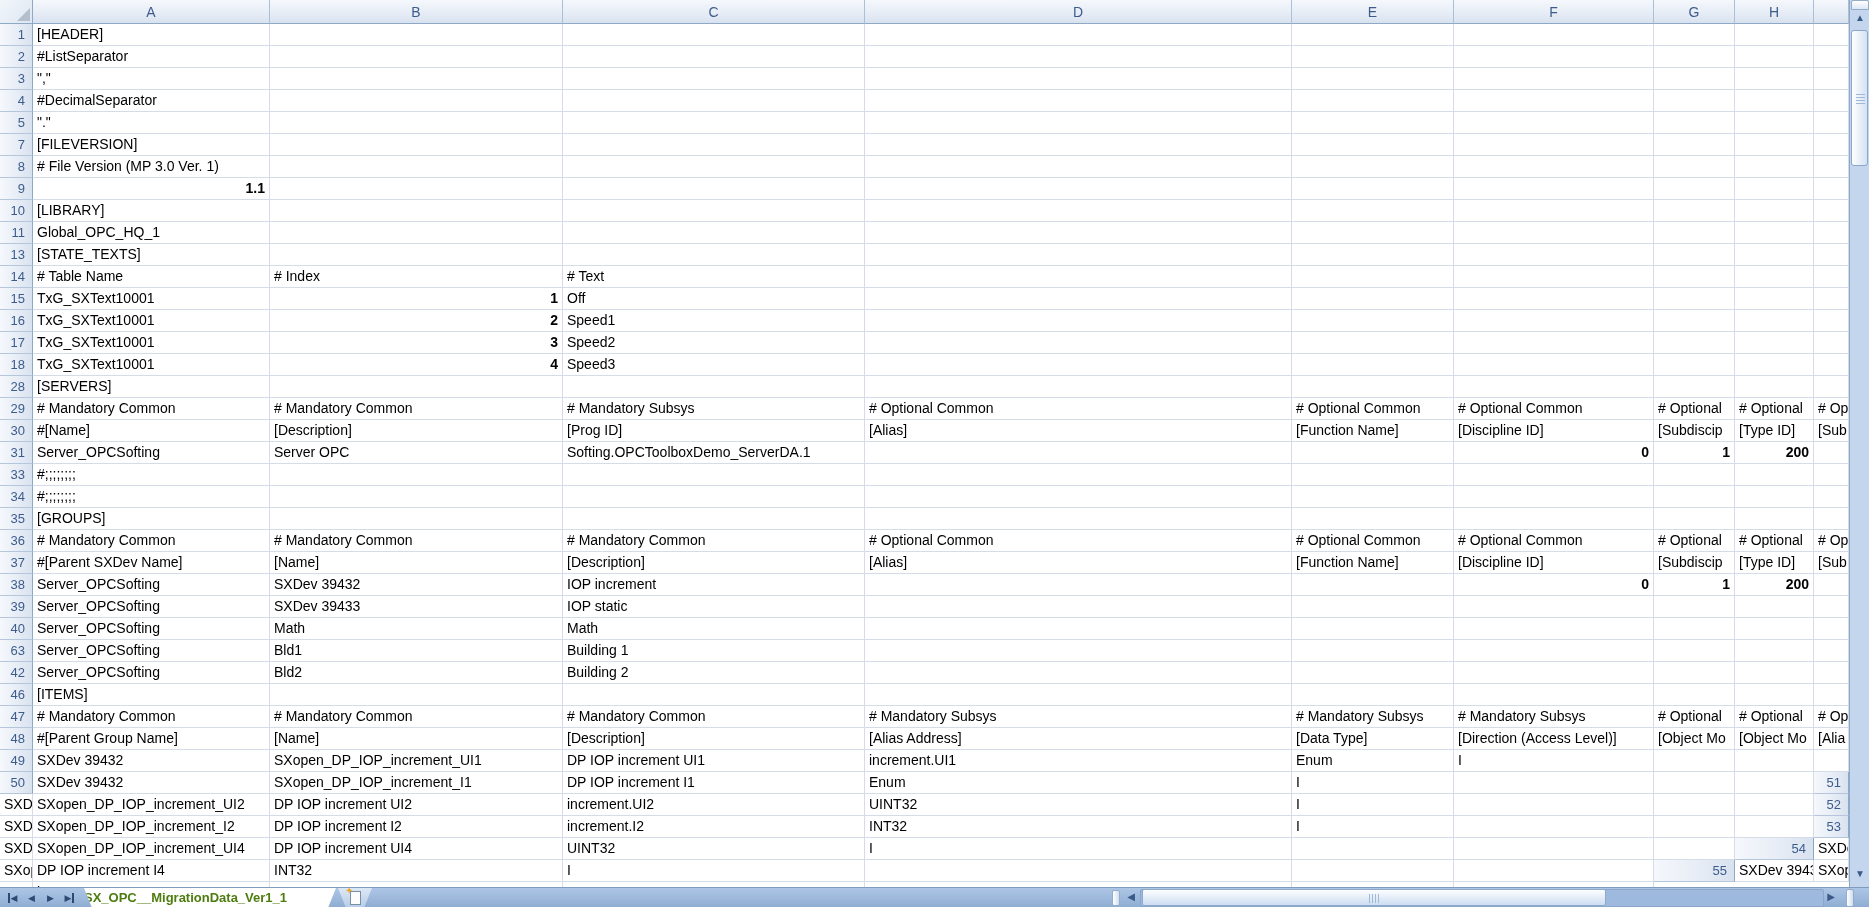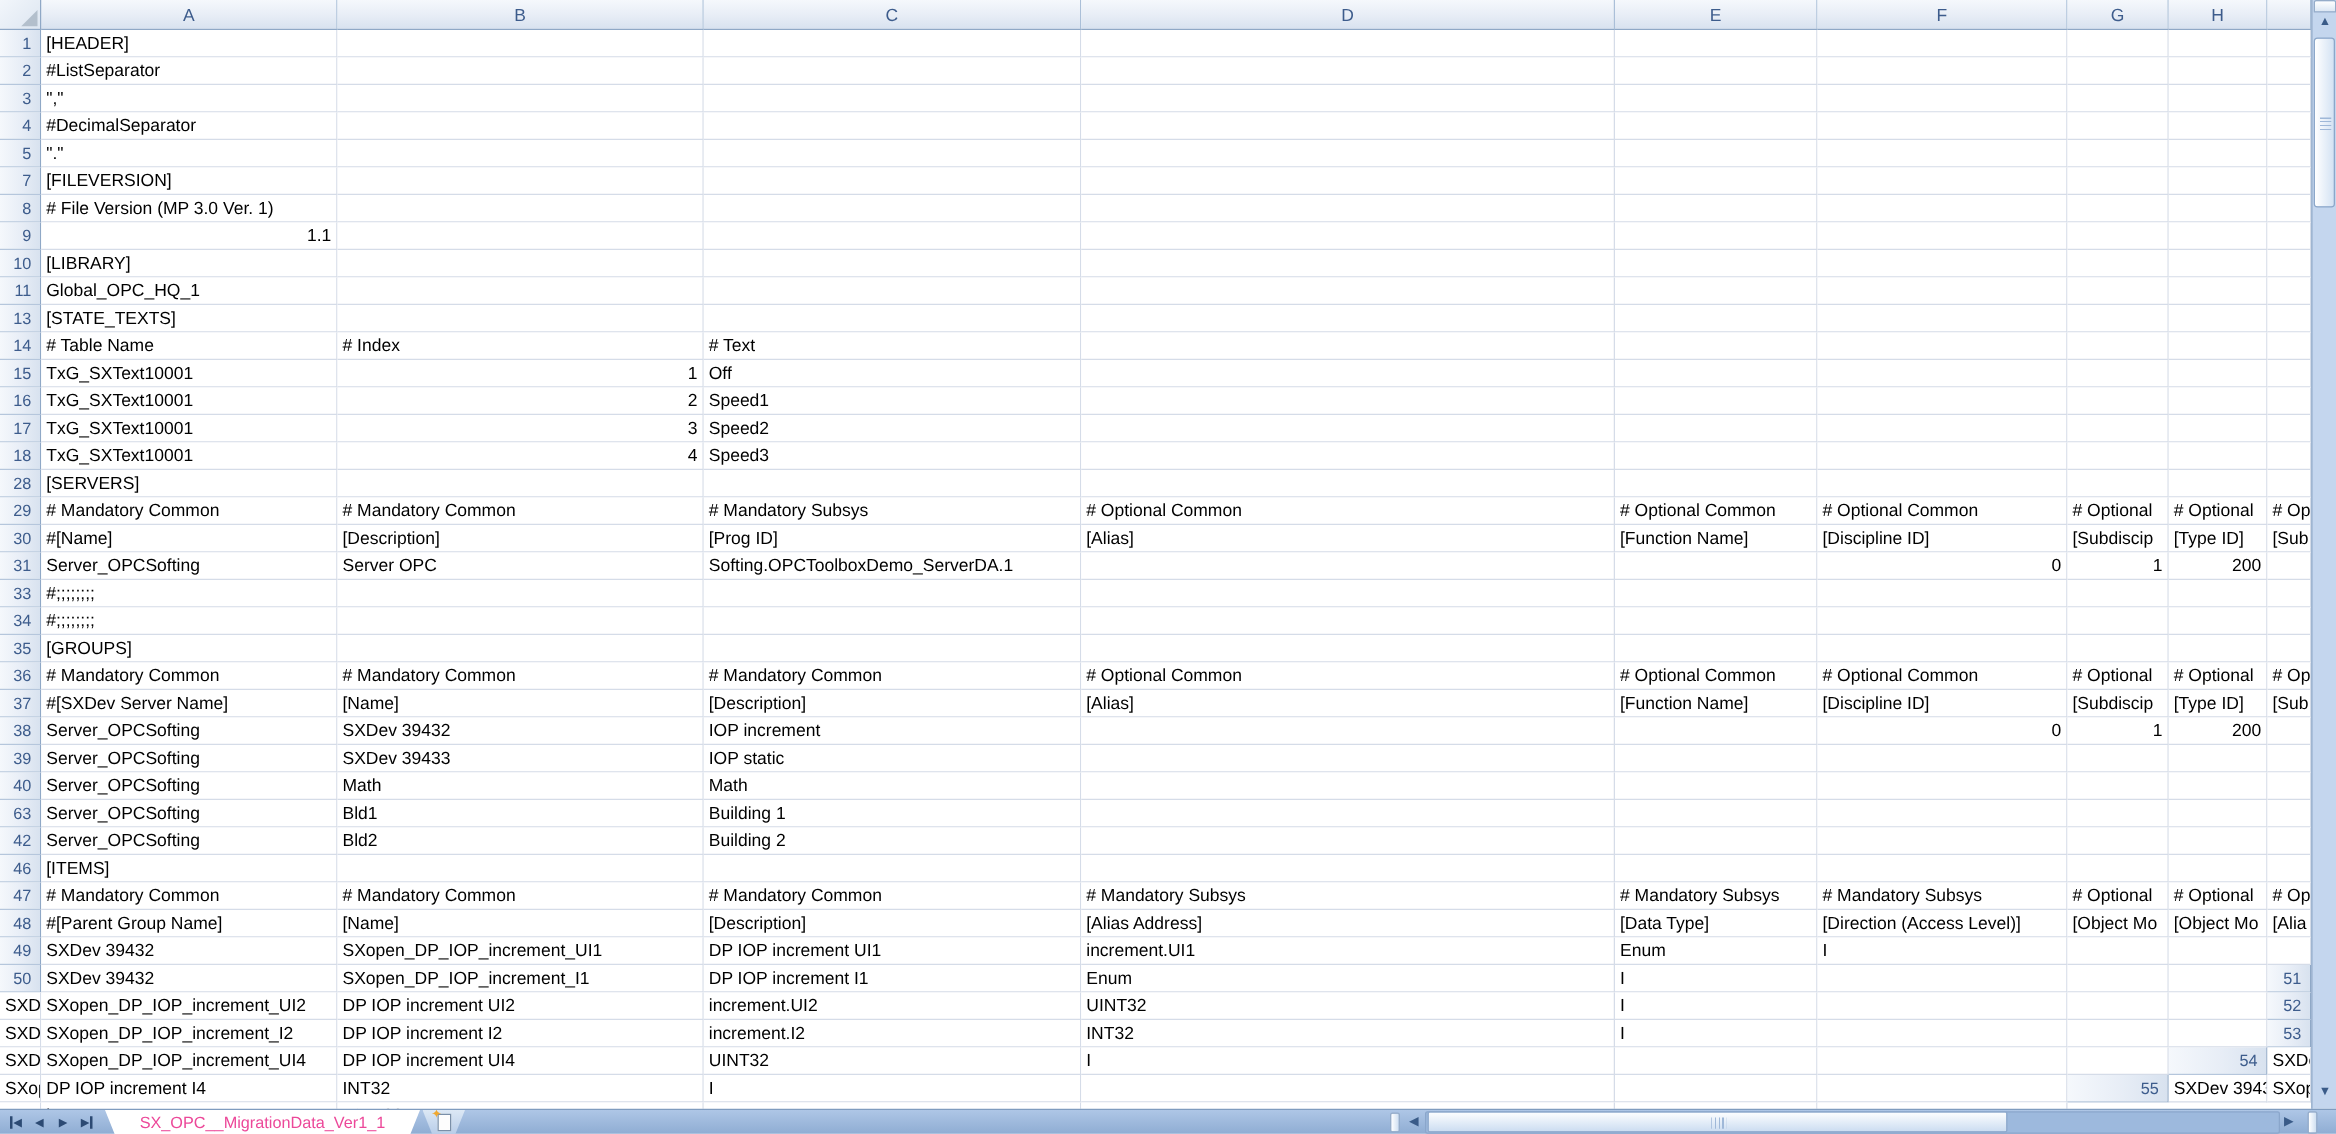--- a/index.html
+++ b/index.html
@@ -21,21 +21,21 @@
     border-right:1px solid #8fa8c6; border-bottom:1px solid #b5c6dc; }
   .corner { background:linear-gradient(135deg,#f2f6fb 0%,#dde6f1 100%);
     border-right:1px solid #8fa8c6; border-bottom:1px solid #8fa8c6; position:relative; }
   .corner .tri { position:absolute; right:2px; bottom:2px; width:0; height:0;
     border-left:13px solid transparent; border-bottom:13px solid #b3bfcc; }
 
   .cell { font-size:14px; line-height:21px; color:#000; padding:0 4px;
     white-space:nowrap; overflow:hidden;
     border-right:1px solid #d5dce8; border-bottom:1px solid #d5dce8;
     background:#fff; }
-  .cell.r { text-align:right; }
+  .cell.r { text-align:right;font-weight:bold; }
 
   
   #vsb { position:absolute; right:0; top:0; width:20px; height:887px;
     background:#c4d6ee; border-left:1px solid #8fa8c6; }
   .vsplit { position:absolute; left:1px; top:0; width:18px; height:10px;
     background:linear-gradient(180deg,#ffffff,#dce7f4); border:1px solid #95acc9; border-radius:2px 2px 0 0; }
   .sb-arrow { position:absolute; font-size:10px; color:#3a5b88; text-align:center; width:18px; }
   #vsb-up { left:1px; top:12px; }
   #vsb-down { left:1px; top:868px; }
   #vsb-thumb { position:absolute; left:1px; top:30px; width:17px; height:136px;
@@ -47,21 +47,21 @@
   
   #tabbar { position:absolute; left:0; top:887px; width:1869px; height:20px;
     background:linear-gradient(180deg,#aec6e6 0%,#8fadd3 100%);
     border-top:1px solid #7f9cbf; }
   .navbtn { position:absolute; top:2px; width:17px; height:16px; text-align:center;
     font-size:9px; line-height:16px; color:#2c4a73; cursor:pointer; }
   .navbtn .bar-l { border-left:2px solid #2c4a73; padding-left:1px; }
   .navbtn .bar-r { border-right:2px solid #2c4a73; padding-right:1px; }
   #sheet-tab { position:absolute; left:84px; top:0; width:252px; height:20px;
     background:#ffffff; clip-path:polygon(0 0,100% 0,calc(100% - 8px) 100%,8px 100%);
-    text-align:center; font-size:13px; font-weight:normal; color:#ec4899;
+    font-size:13px; font-weight:bold; color:#4d7c0f;
     line-height:19px; cursor:pointer; }
   #insert-tab { position:absolute; left:338px; top:0; width:34px; height:20px;
     background:linear-gradient(180deg,#dce8f5,#b7cce8);
     clip-path:polygon(0 0,100% 0,calc(100% - 8px) 100%,8px 100%); cursor:pointer; }
   #insert-tab .sheet { position:absolute; left:12px; top:3px; width:11px; height:14px;
     background:#fdfdfd; border:1px solid #7a8fa8; }
   #insert-tab .spark { position:absolute; left:7px; top:-3px; font-size:10px; color:#f0a830; }
 
   #hsplit { position:absolute; left:1112px; top:2px; width:8px; height:16px;
     background:linear-gradient(90deg,#ffffff,#cfdff1); border:1px solid #95acc9; border-radius:2px;
@@ -330,21 +330,21 @@
       <div class="cell"># Mandatory Common</div>
       <div class="cell"># Mandatory Common</div>
       <div class="cell"># Mandatory Common</div>
       <div class="cell"># Optional Common</div>
       <div class="cell"># Optional Common</div>
       <div class="cell"># Optional Common</div>
       <div class="cell"># Optional</div>
       <div class="cell"># Optional</div>
       <div class="cell"># Op</div>
       <div class="rh">37</div>
-      <div class="cell">#[SXDev Server Name]</div>
+      <div class="cell">#[Parent SXDev Name]</div>
       <div class="cell">[Name]</div>
       <div class="cell">[Description]</div>
       <div class="cell">[Alias]</div>
       <div class="cell">[Function Name]</div>
       <div class="cell">[Discipline ID]</div>
       <div class="cell">[Subdiscip</div>
       <div class="cell">[Type ID]</div>
       <div class="cell">[Sub</div>
       <div class="rh">38</div>
       <div class="cell">Server_OPCSofting</div>

